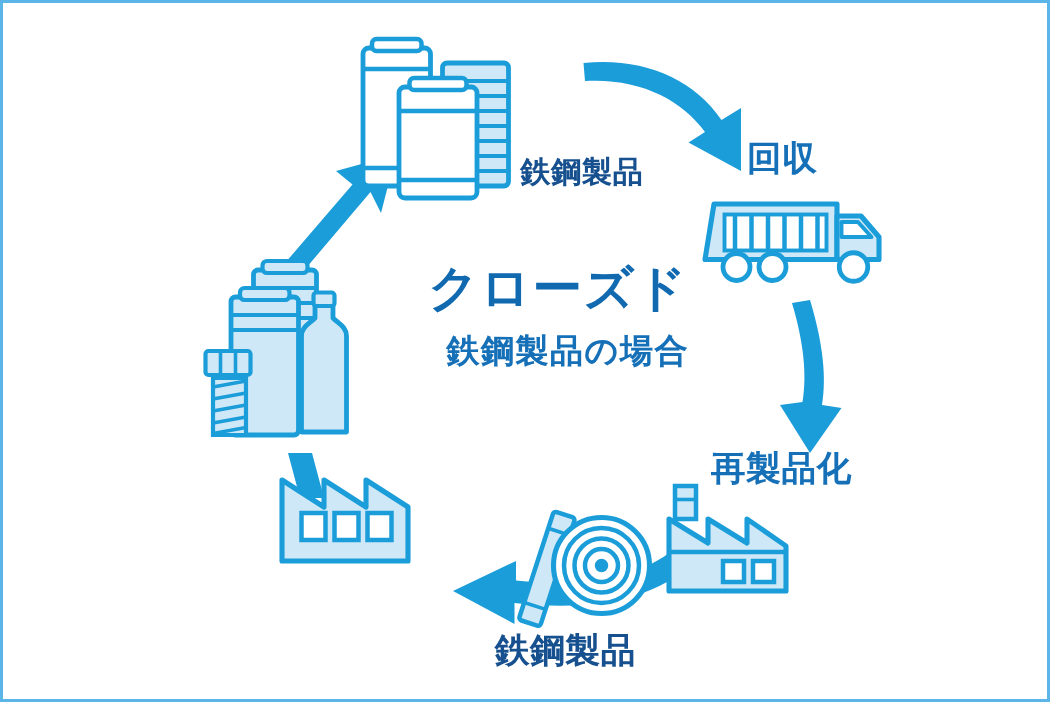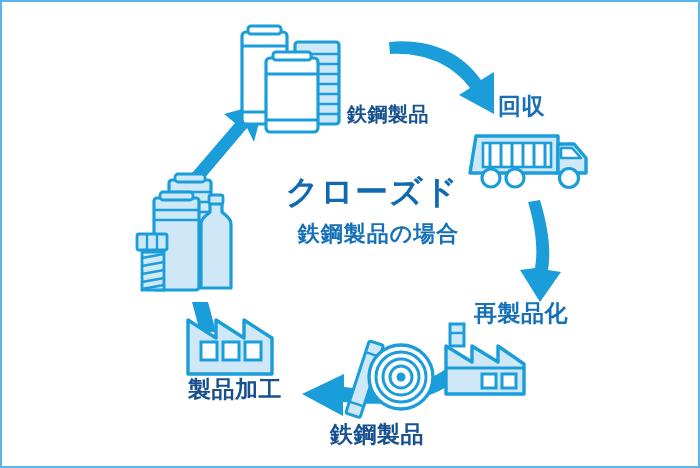--- a/index.html
+++ b/index.html
@@ -211,15 +211,14 @@
 
   <div id="title-block">
     <div id="title-l1">クローズド</div>
     <div id="title-sub">鉄鋼製品の場合</div>
   </div>
 
   <div class="lbl" id="lbl-steel">鉄鋼製品</div>
   <div class="lbl" id="lbl-collect">回収</div>
   <div class="lbl" id="lbl-resource">再製品化</div>
   <div class="lbl" id="lbl-material">鉄鋼製品</div>
-  <div class="lbl" id="lbl-process">製品加工</div>
 
 </div>
 
 </body></html>

